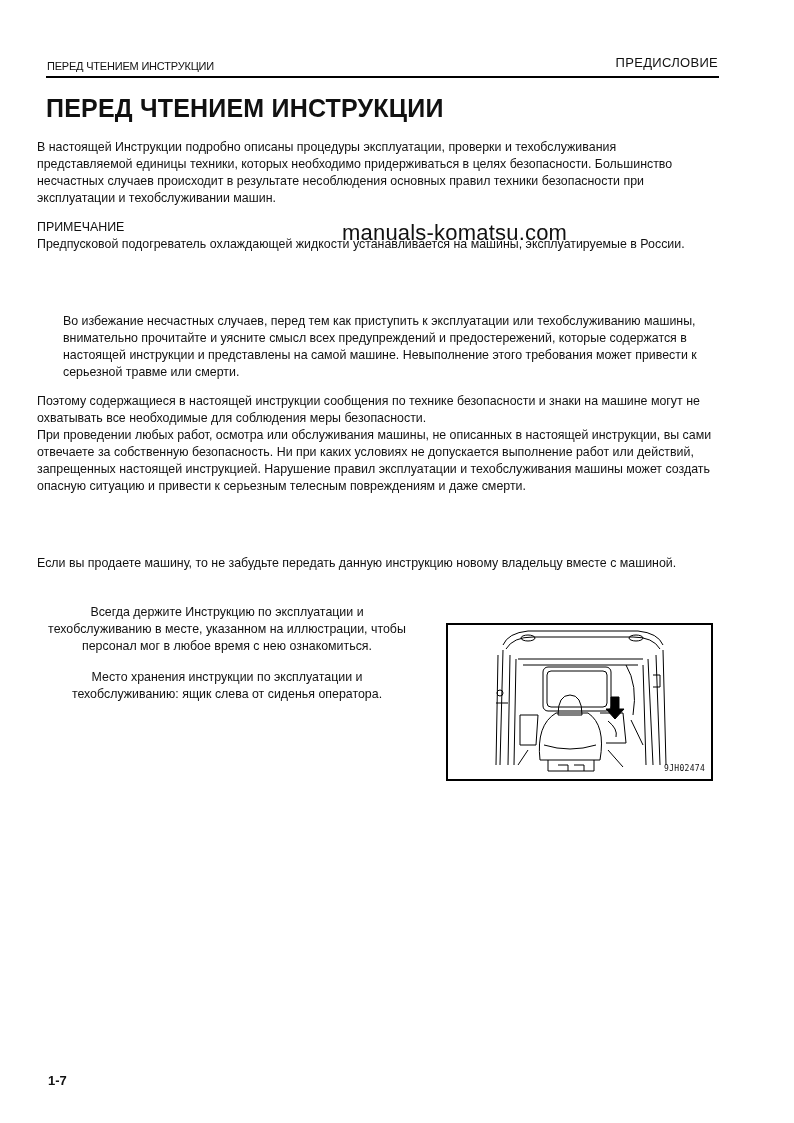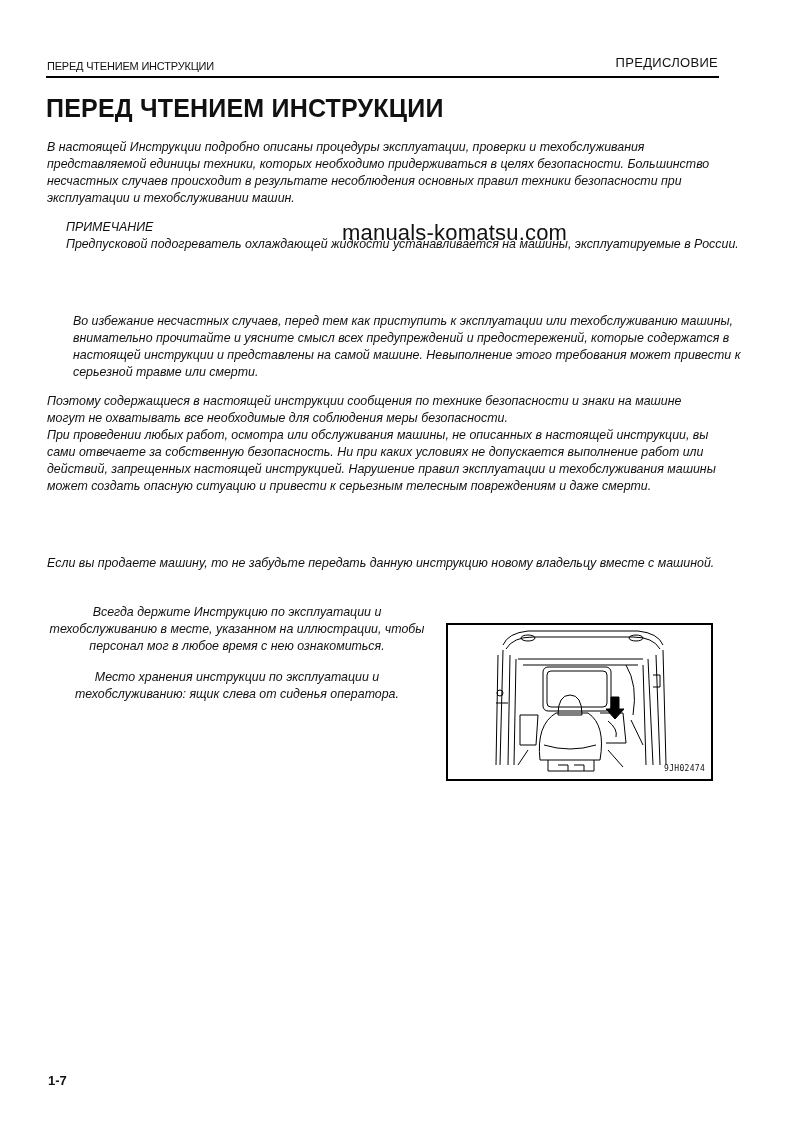--- a/index.html
+++ b/index.html
@@ -2,21 +2,21 @@
 <html><head>
 <meta charset="utf-8">
 <style>
   html, body { margin:0; padding:0; background:#ffffff; }
   body { width:794px; height:1123px; position:relative; overflow:hidden;
          font-family:"Liberation Sans", "DejaVu Sans", sans-serif; color:#111; }
   .hdr-left { position:absolute; left:47px; top:60px; font-size:11px; letter-spacing:-0.2px; }
   .hdr-right { position:absolute; right:76px; top:55px; font-size:13px; letter-spacing:0.3px; }
   .hdr-rule { position:absolute; left:46px; top:76px; width:673px; height:2px; background:#000; }
   .title { position:absolute; left:46px; top:94px; font-size:25px; font-weight:bold; letter-spacing:0.2px; margin:0; }
-  .para { position:absolute; left:47px; width:675px; font-size:12.4px; line-height:17px; margin:0;font-style:italic; }
+  .para { position:absolute; left:37px; width:675px; font-size:12.4px; line-height:17px; margin:0; }
   .para.narrow { width:380px;text-align:center; }
   .para p { margin:0; }
   .watermark { position:absolute; left:342px; top:220px; font-size:22px; color:#111; letter-spacing:0.2px;text-align:right; }
   .figure { position:absolute; left:446px; top:623px; width:263px; height:154px; border:2px solid #000; background:#fff; }
   .figure svg { position:absolute; left:0; top:0; }
   .fig-code { position:absolute; right:6px; bottom:6px; font-family:"DejaVu Sans Mono", monospace; font-size:8px; letter-spacing:0.3px; }
   .page-num { position:absolute; left:48px; top:1073px; font-size:13px; font-weight:bold; }
 </style>
 </head>
 <body>
@@ -24,21 +24,21 @@
 <div class="hdr-left">ПЕРЕД ЧТЕНИЕМ ИНСТРУКЦИИ</div>
 <div class="hdr-right">ПРЕДИСЛОВИЕ</div>
 <div class="hdr-rule"></div>
 
 <h1 class="title">ПЕРЕД ЧТЕНИЕМ ИНСТРУКЦИИ</h1>
 
 <div class="para" style="top:139px;">
   <p>В настоящей Инструкции подробно описаны процедуры эксплуатации, проверки и техобслуживания представляемой единицы техники, которых необходимо придерживаться в целях безопасности. Большинство несчастных случаев происходит в результате несоблюдения основных правил техники безопасности при эксплуатации и техобслуживании машин.</p>
 </div>
 
-<div class="para" style="top:219px;margin-left:19px;">
+<div class="para" style="top:219px;">
   <p>ПРИМЕЧАНИЕ</p>
   <p>Предпусковой подогреватель охлаждающей жидкости устанавливается на машины, эксплуатируемые в России.</p>
 </div>
 
 <div class="watermark">manuals-komatsu.com</div>
 
 <div class="para" style="top:313px;margin-left:26px;">
   <p>Во избежание несчастных случаев, перед тем как приступить к эксплуатации или техобслуживанию машины, внимательно прочитайте и уясните смысл всех предупреждений и предостережений, которые содержатся в настоящей инструкции и представлены на самой машине. Невыполнение этого требования может привести к серьезной травме или смерти.</p>
 </div>
 

